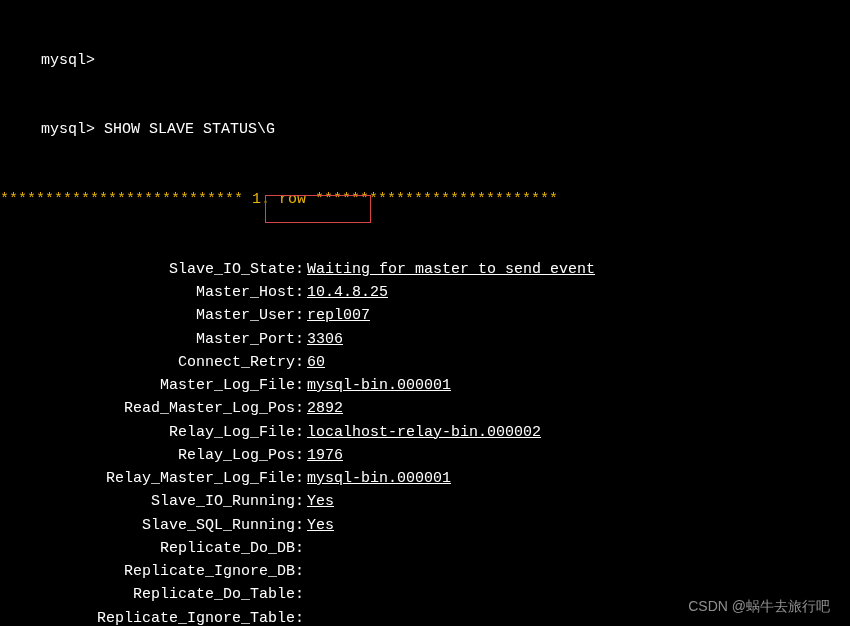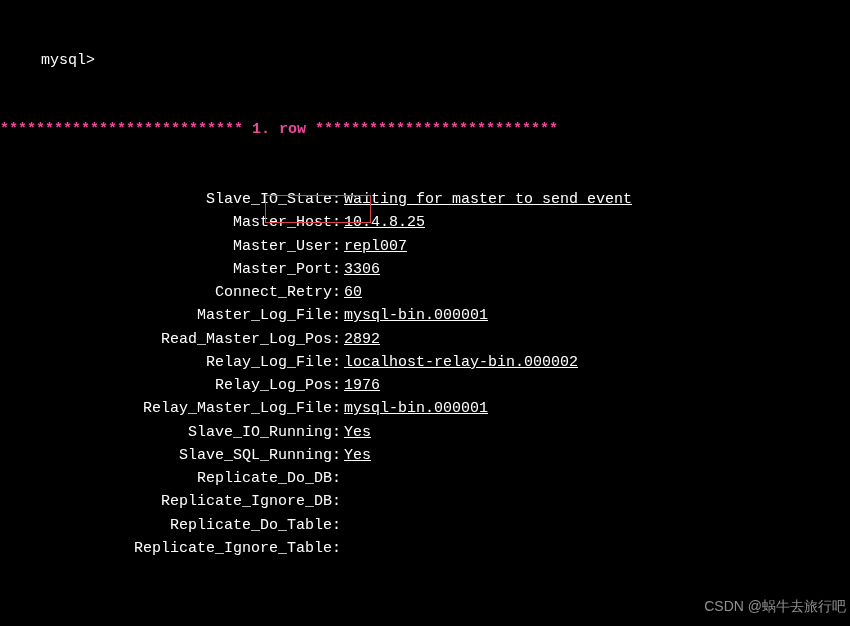--- a/index.html
+++ b/index.html
@@ -20,26 +20,24 @@
       padding: 2px 0;
     }
     .terminal {
       white-space: pre;
     }
     .prompt {
       color: #fff;
       padding-left: 41px;
     }
     .row-header {
-      color: #ec4899;
-      font-weight: bold;
+      color: #eab308;
     }
     .kv-line {
       display: flex;
-      padding-left: 37px;
     }
     .key {
       text-align: right;
       width: 295px;
       flex-shrink: 0;
     }
     .colon {
       width: 10px;
       flex-shrink: 0;
     }
@@ -49,31 +47,32 @@
       text-decoration: underline;
     }
     .highlight-box {
       border: 1px solid #d94545;
       position: absolute;
       pointer-events: none;
     }
     .watermark {
       position: absolute;
       bottom: 8px;
-      right: 4px;
+      right: 20px;
       color: #bfbfbf;
       font-family: Arial, sans-serif;
       font-size: 14px;
       opacity: 0.75;
     }
   </style>
 </head>
 <body>
 
 <div class="terminal">
   <div class="prompt">mysql&gt;</div>
+  <div class="prompt">mysql&gt; SHOW SLAVE STATUS\G</div>
   <div class="row-header">*************************** 1. row ***************************</div>
   <div id="fields-container"><div class="kv-line"><span class="key">Slave_IO_State</span><span class="colon">:</span><span class="value">Waiting for master to send event</span></div><div class="kv-line"><span class="key">Master_Host</span><span class="colon">:</span><span class="value">10.4.8.25</span></div><div class="kv-line"><span class="key">Master_User</span><span class="colon">:</span><span class="value">repl007</span></div><div class="kv-line"><span class="key">Master_Port</span><span class="colon">:</span><span class="value">3306</span></div><div class="kv-line"><span class="key">Connect_Retry</span><span class="colon">:</span><span class="value">60</span></div><div class="kv-line"><span class="key">Master_Log_File</span><span class="colon">:</span><span class="value">mysql-bin.000001</span></div><div class="kv-line"><span class="key">Read_Master_Log_Pos</span><span class="colon">:</span><span class="value">2892</span></div><div class="kv-line"><span class="key">Relay_Log_File</span><span class="colon">:</span><span class="value">localhost-relay-bin.000002</span></div><div class="kv-line"><span class="key">Relay_Log_Pos</span><span class="colon">:</span><span class="value">1976</span></div><div class="kv-line"><span class="key">Relay_Master_Log_File</span><span class="colon">:</span><span class="value">mysql-bin.000001</span></div><div class="kv-line"><span class="key">Slave_IO_Running</span><span class="colon">:</span><span class="value">Yes</span></div><div class="kv-line"><span class="key">Slave_SQL_Running</span><span class="colon">:</span><span class="value">Yes</span></div><div class="kv-line"><span class="key">Replicate_Do_DB</span><span class="colon">:</span><span class="value"></span></div><div class="kv-line"><span class="key">Replicate_Ignore_DB</span><span class="colon">:</span><span class="value"></span></div><div class="kv-line"><span class="key">Replicate_Do_Table</span><span class="colon">:</span><span class="value"></span></div><div class="kv-line"><span class="key">Replicate_Ignore_Table</span><span class="colon">:</span><span class="value"></span></div></div>
 </div>
 
 <div class="highlight-box" style="left: 265px; top: 195px; width: 106px; height: 28px;"></div>
 
 <div class="watermark">CSDN @蜗牛去旅行吧</div>
 
 </body></html>

